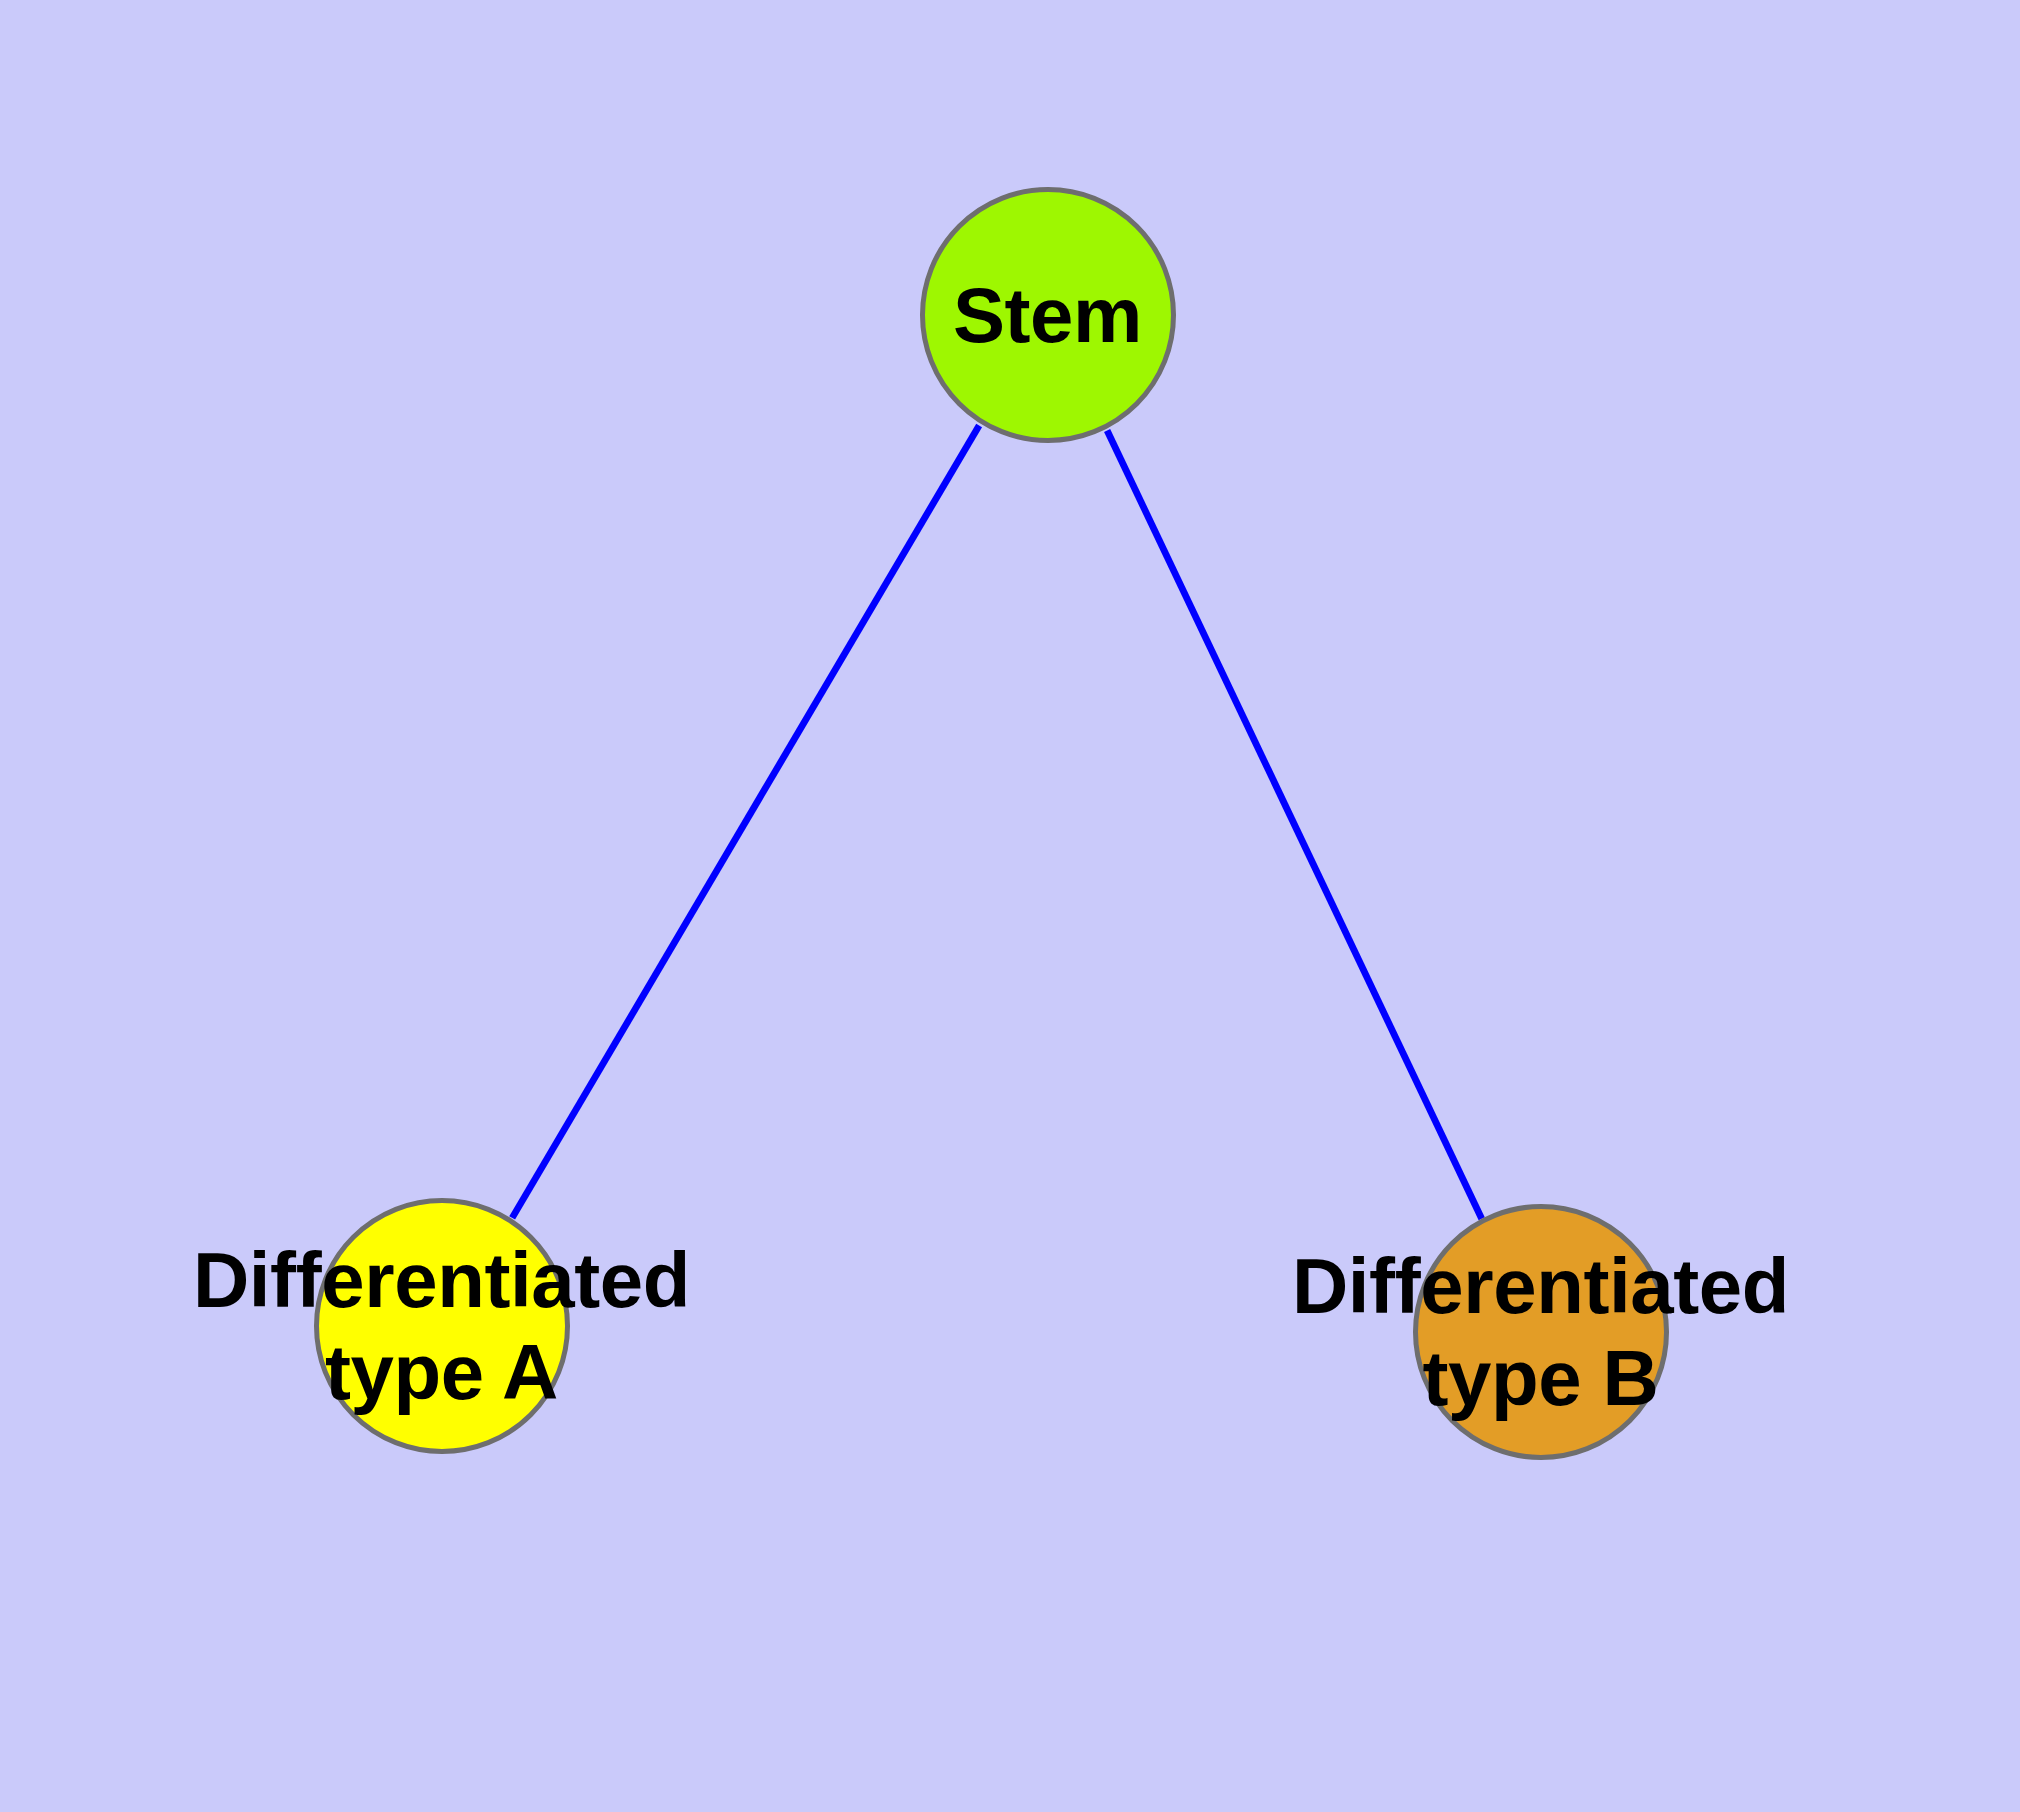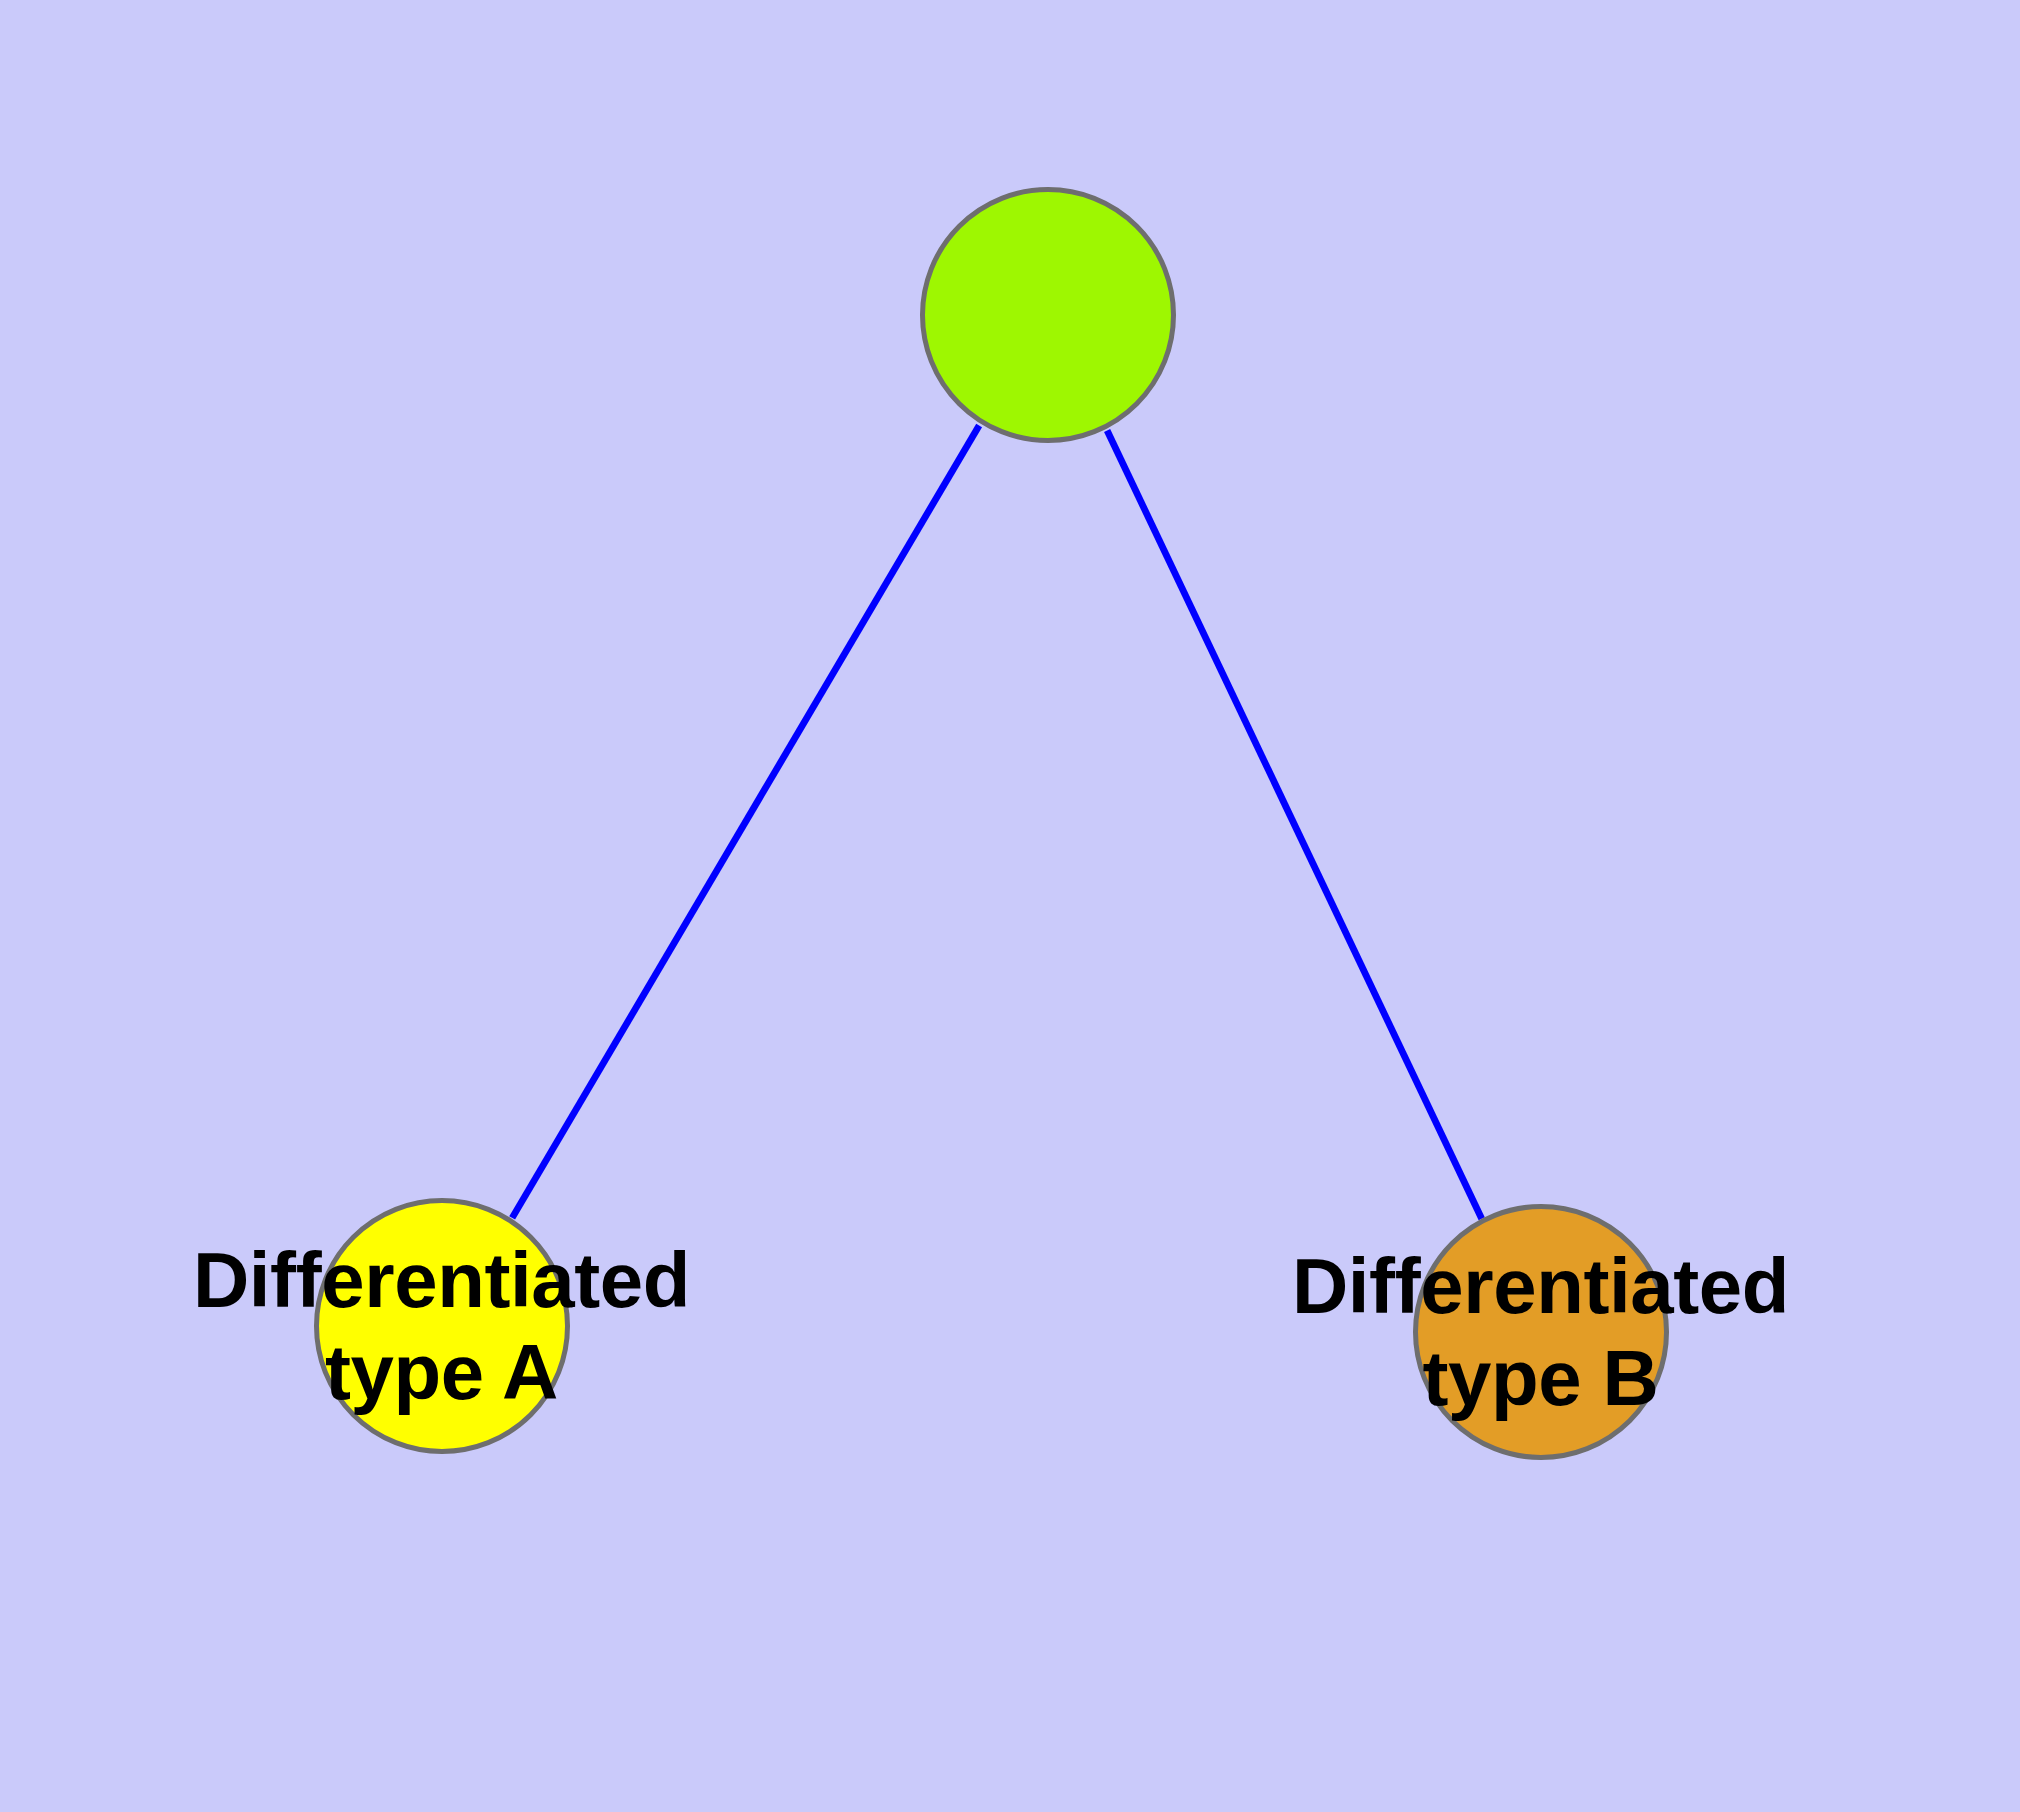--- a/index.html
+++ b/index.html
@@ -54,17 +54,18 @@
 
   <svg id="edge-layer" viewBox="0 0 2384 2138">
     <line id="edge-0" x1="1155" y1="502" x2="604" y2="1437" stroke="#0000FF" stroke-width="8" stroke-linecap="butt"></line>
     <line id="edge-1" x1="1306" y1="508" x2="1748" y2="1438" stroke="#0000FF" stroke-width="8" stroke-linecap="butt"></line>
   </svg>
 
   <div class="node" id="node-0" style="width: 256px; height: 256px; left: 920px; top: 187px; background: rgb(158, 247, 1); border: 5.1px solid rgb(110, 110, 110);"></div>
   <div class="node" id="node-1" style="width: 256px; height: 256px; left: 314px; top: 1198px; background: rgb(255, 255, 0); border: 5.1px solid rgb(110, 110, 110);"></div>
   <div class="node" id="node-2" style="width: 256px; height: 256px; left: 1413px; top: 1204px; background: rgb(227, 157, 38); border: 5.1px solid rgb(110, 110, 110);"></div>
 
+  <div class="node-label" id="label-0" style="font-size: 78px; color: rgb(0, 0, 0); width: 1017px; left: 539px; top: 269px;">Stem</div>
   <div class="node-label" id="label-1" style="font-size: 78px; color: rgb(0, 0, 0); width: 1017px; left: -67px; top: 1234px;">Differentiated<br>type A</div>
   <div class="node-label" id="label-2" style="font-size: 78px; color: rgb(0, 0, 0); width: 1017px; left: 1032px; top: 1240px;">Differentiated<br>type B</div>
 
 </div>
 
 
 </body></html>

